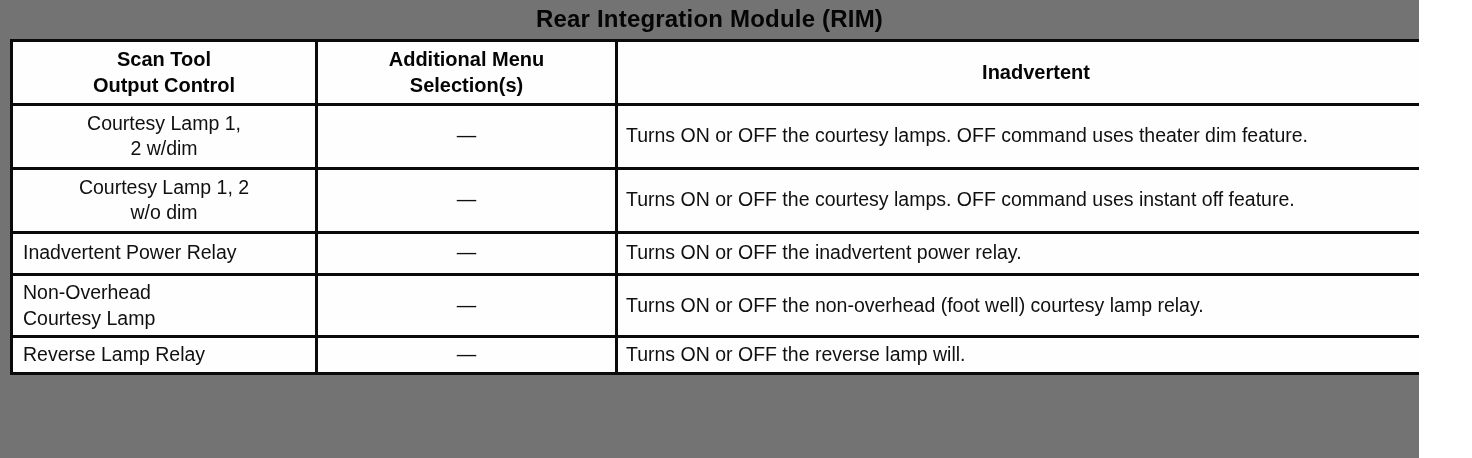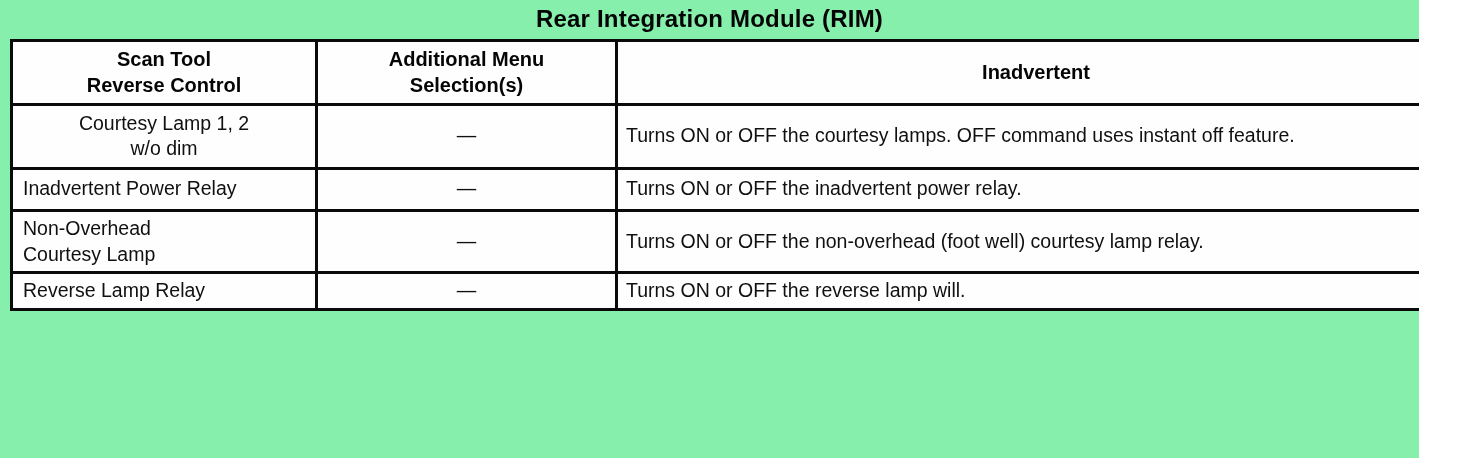--- a/index.html
+++ b/index.html
@@ -5,21 +5,21 @@
   html, body {
     margin: 0;
     padding: 0;
     background: #ffffff;
     font-family: "Liberation Sans", "DejaVu Sans", sans-serif;
     color: #0a0a0a;
   }
   .page {
     width: 1419px;
     height: 458px;
-    background: #86efac;
+    background: #737373;
     box-sizing: border-box;
     overflow: hidden;
   }
   .doc-title {
     text-align: center;
     font-weight: bold;
     font-size: 24px;
     letter-spacing: 0.2px;
     padding-top: 5px;
     margin: 0 0 6px 0;
@@ -89,27 +89,33 @@
 
   <table class="rim-table">
     <colgroup>
       <col class="c-control">
       <col class="c-menu">
       <col class="c-desc">
     </colgroup>
     <thead>
       <tr>
         <th>Scan Tool
-Reverse Control</th>
+Output Control</th>
         <th>Additional Menu
 Selection(s)</th>
         <th>Inadvertent</th>
       </tr>
     </thead>
     <tbody>
+      <tr class="r-tall">
+        <td class="cell-control">Courtesy Lamp 1,
+2 w/dim</td>
+        <td class="cell-menu">—</td>
+        <td class="cell-desc">Turns ON or OFF the courtesy lamps. OFF command uses theater dim feature.</td>
+      </tr>
       <tr class="r-tall">
         <td class="cell-control">Courtesy Lamp 1, 2
 w/o dim</td>
         <td class="cell-menu">—</td>
         <td class="cell-desc">Turns ON or OFF the courtesy lamps. OFF command uses instant off feature.</td>
       </tr>
       <tr class="r-short">
         <td class="cell-control left">Inadvertent Power Relay</td>
         <td class="cell-menu">—</td>
         <td class="cell-desc">Turns ON or OFF the inadvertent power relay.</td>

